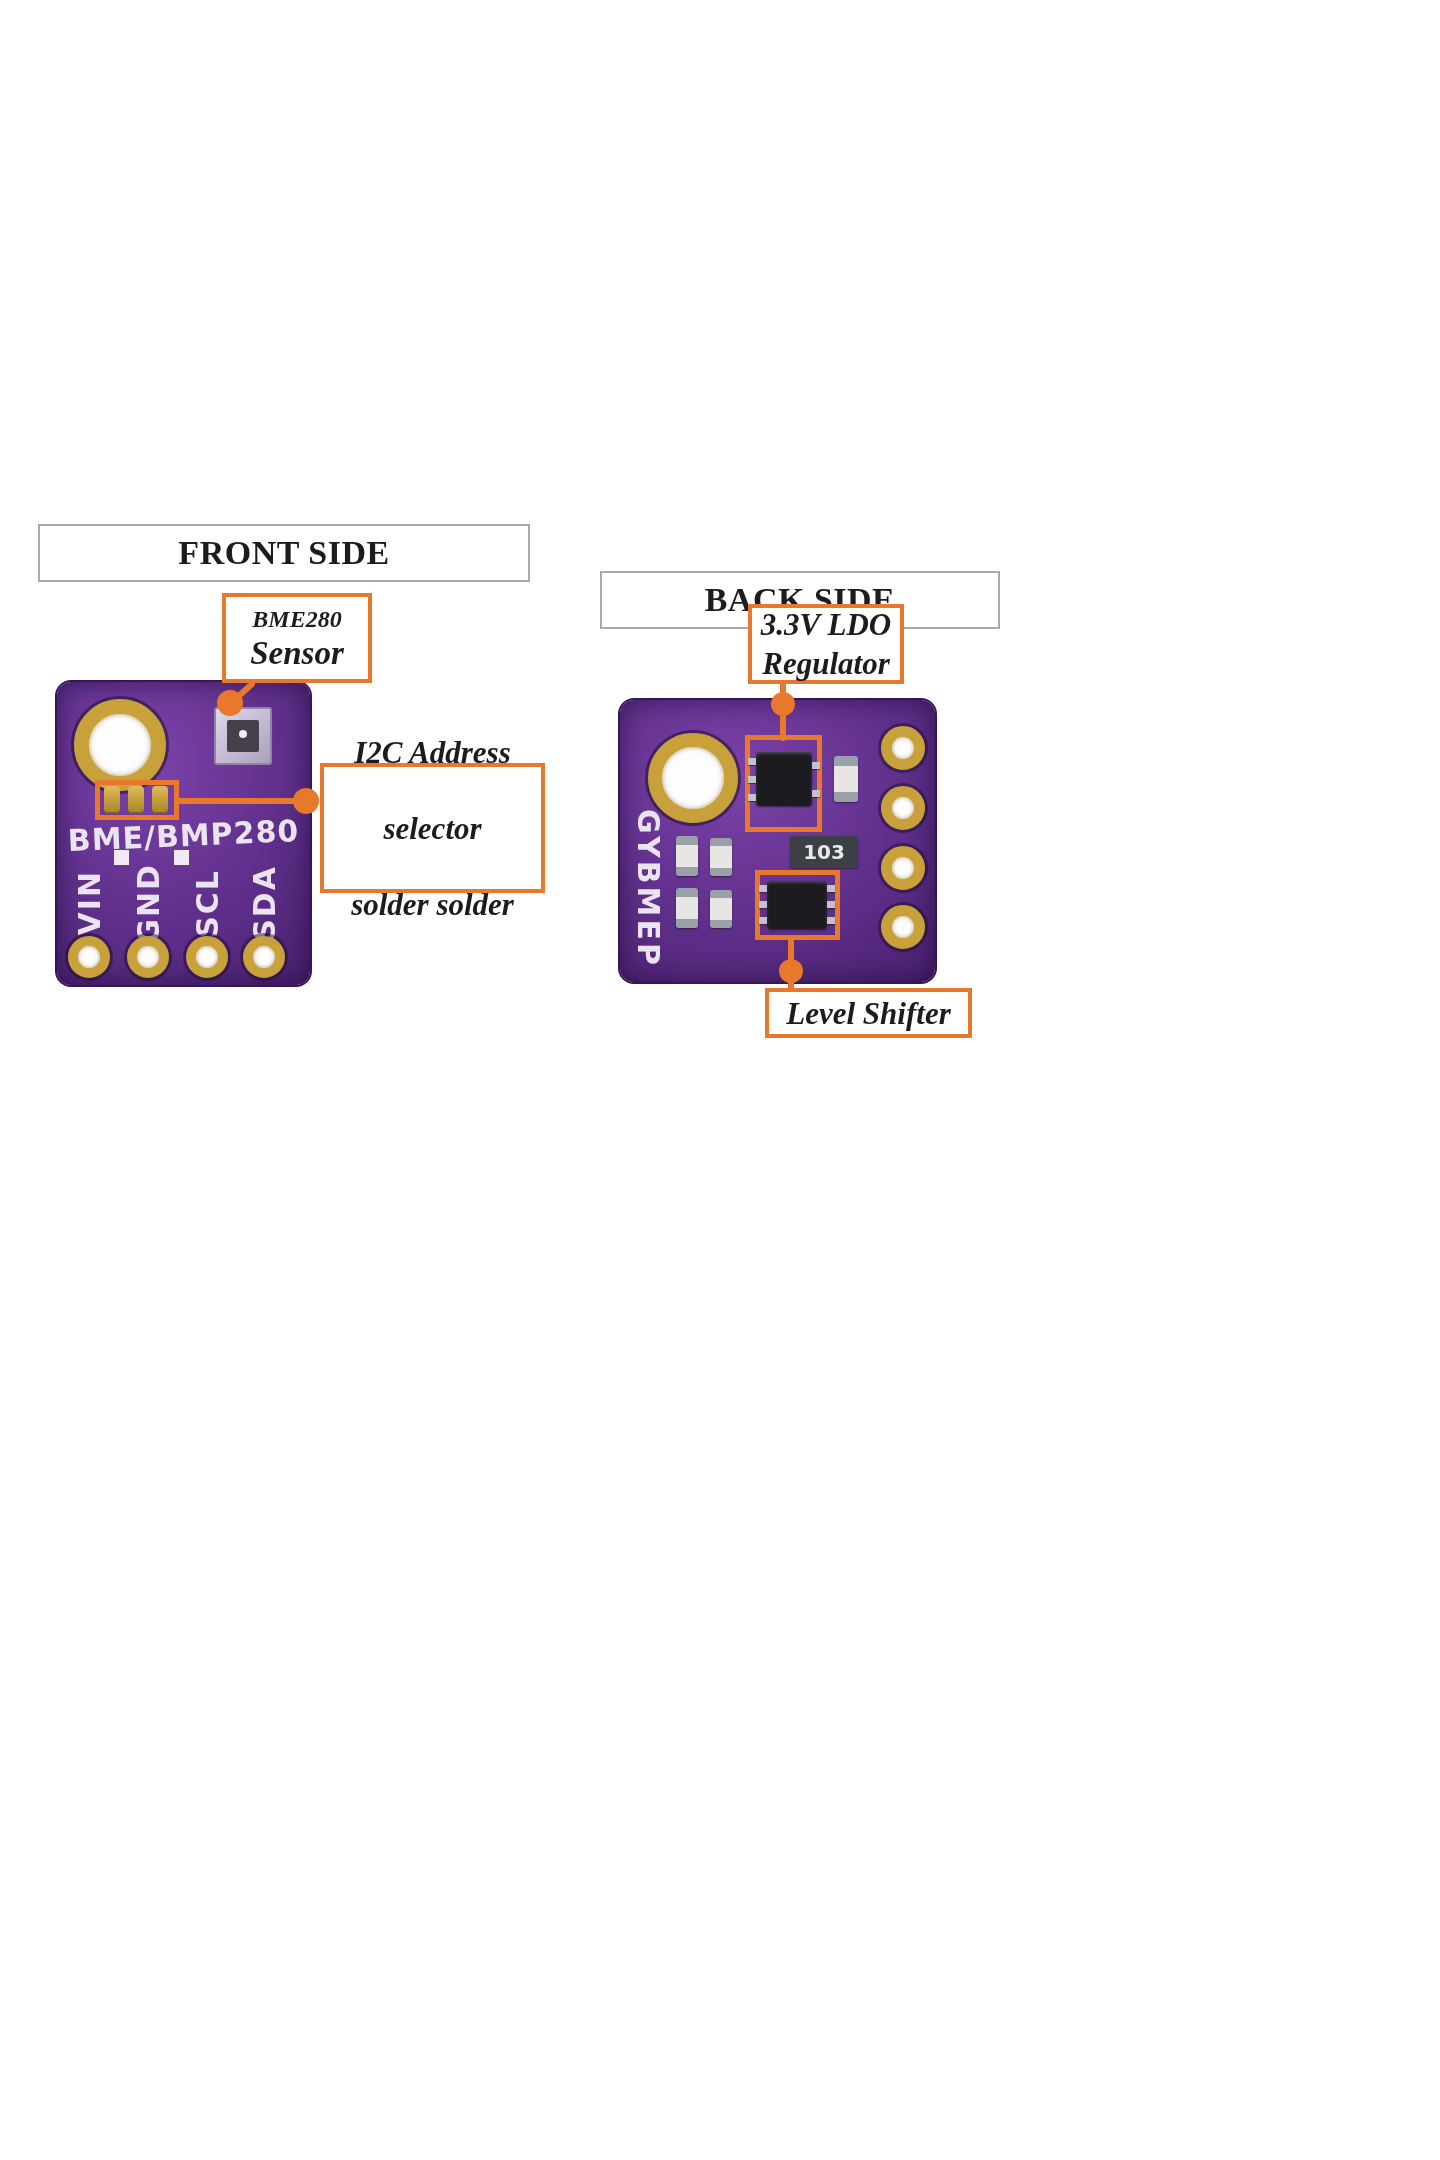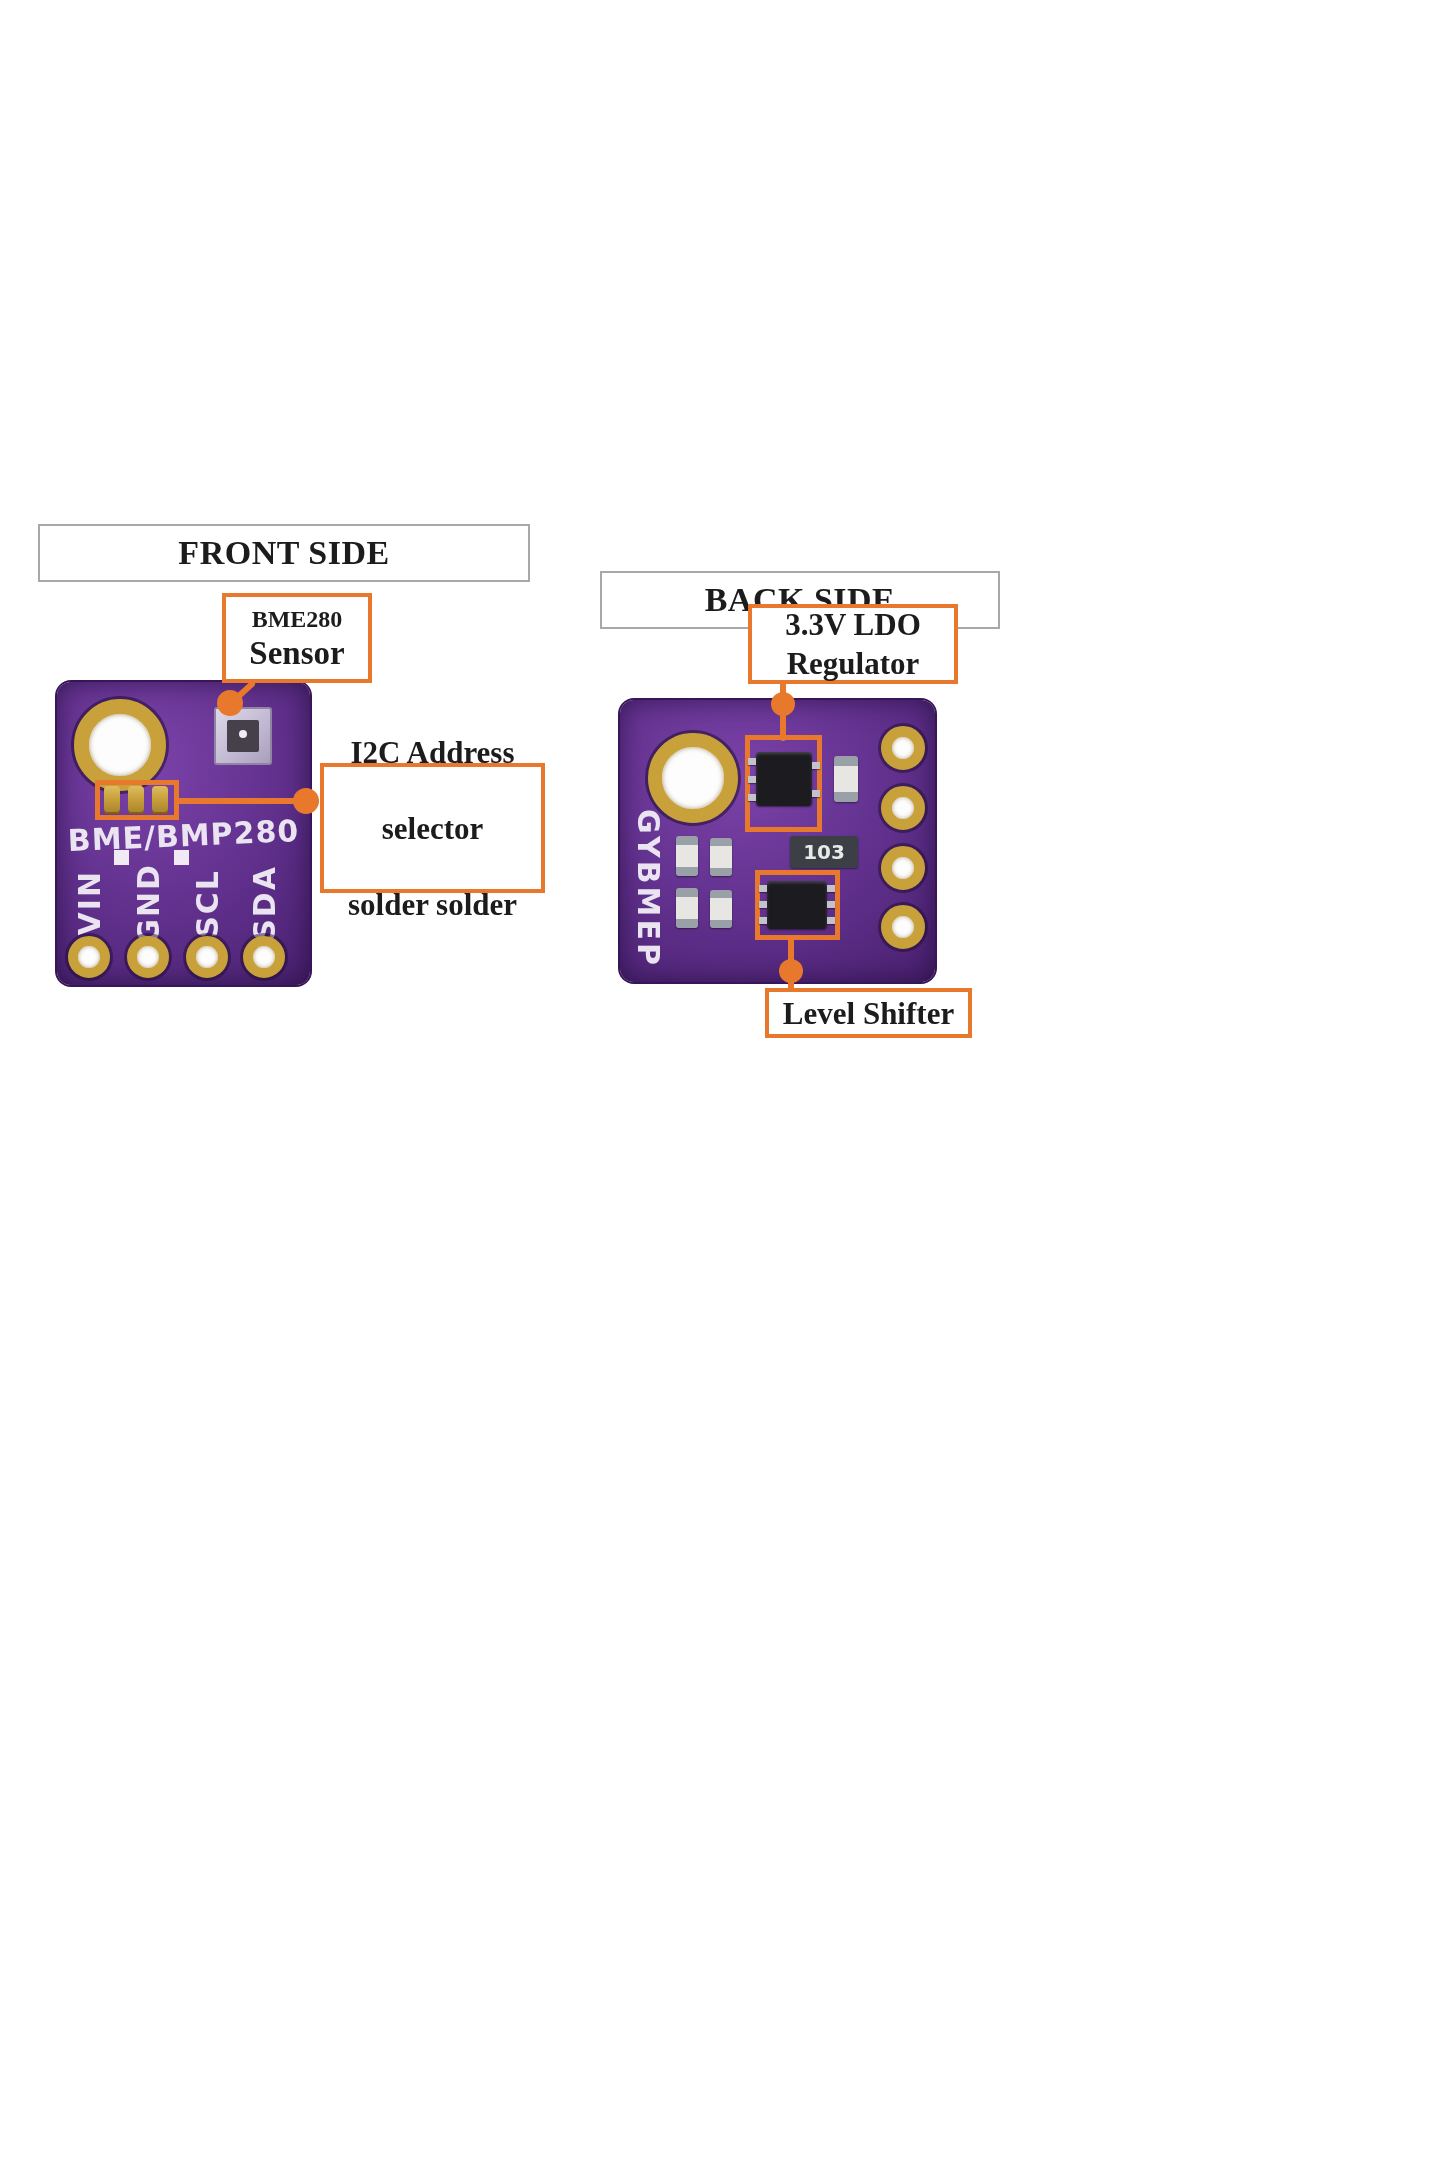--- a/index.html
+++ b/index.html
@@ -24,20 +24,21 @@
   }
 
   
   .callout {
     position:absolute;
     background:#ffffff;
     border:4px solid #E8792C;
     display:flex; flex-direction:column; align-items:center; justify-content:center;
     text-align:center; font-weight:700; color:#1c1c1c;
     z-index:10;
+    font-style:italic;
   }
   .callout .l-sm { font-size:24px; line-height:30px; }
   .callout .l-lg { font-size:33px; line-height:38px; }
   .callout .l-md { font-size:31px; line-height:39px; }
 
   
   .pcb {
     position:absolute;
     border-radius:14px;
     background:
@@ -216,21 +217,21 @@
     <span class="l-sm">BME280</span>
     <span class="l-lg">Sensor</span>
   </div>
 
   <div class="callout" style="left:320px; top:763px; width:225px; height:130px;gap:37px;">
     <span class="l-md">I2C Address</span>
     <span class="l-md">selector</span>
     <span class="l-md">solder solder</span>
   </div>
 
-  <div class="callout" style="left:748px; top:604px; width:210px; height:80px;">
+  <div class="callout" style="left:748px; top:604px; width:156px; height:80px;">
     <span class="l-md">3.3V LDO</span>
     <span class="l-md">Regulator</span>
   </div>
 
   <div class="callout" style="left:765px; top:988px; width:207px; height:50px;text-align:center;">
     <span class="l-md">Level Shifter</span>
   </div>
 
 </div>
 

